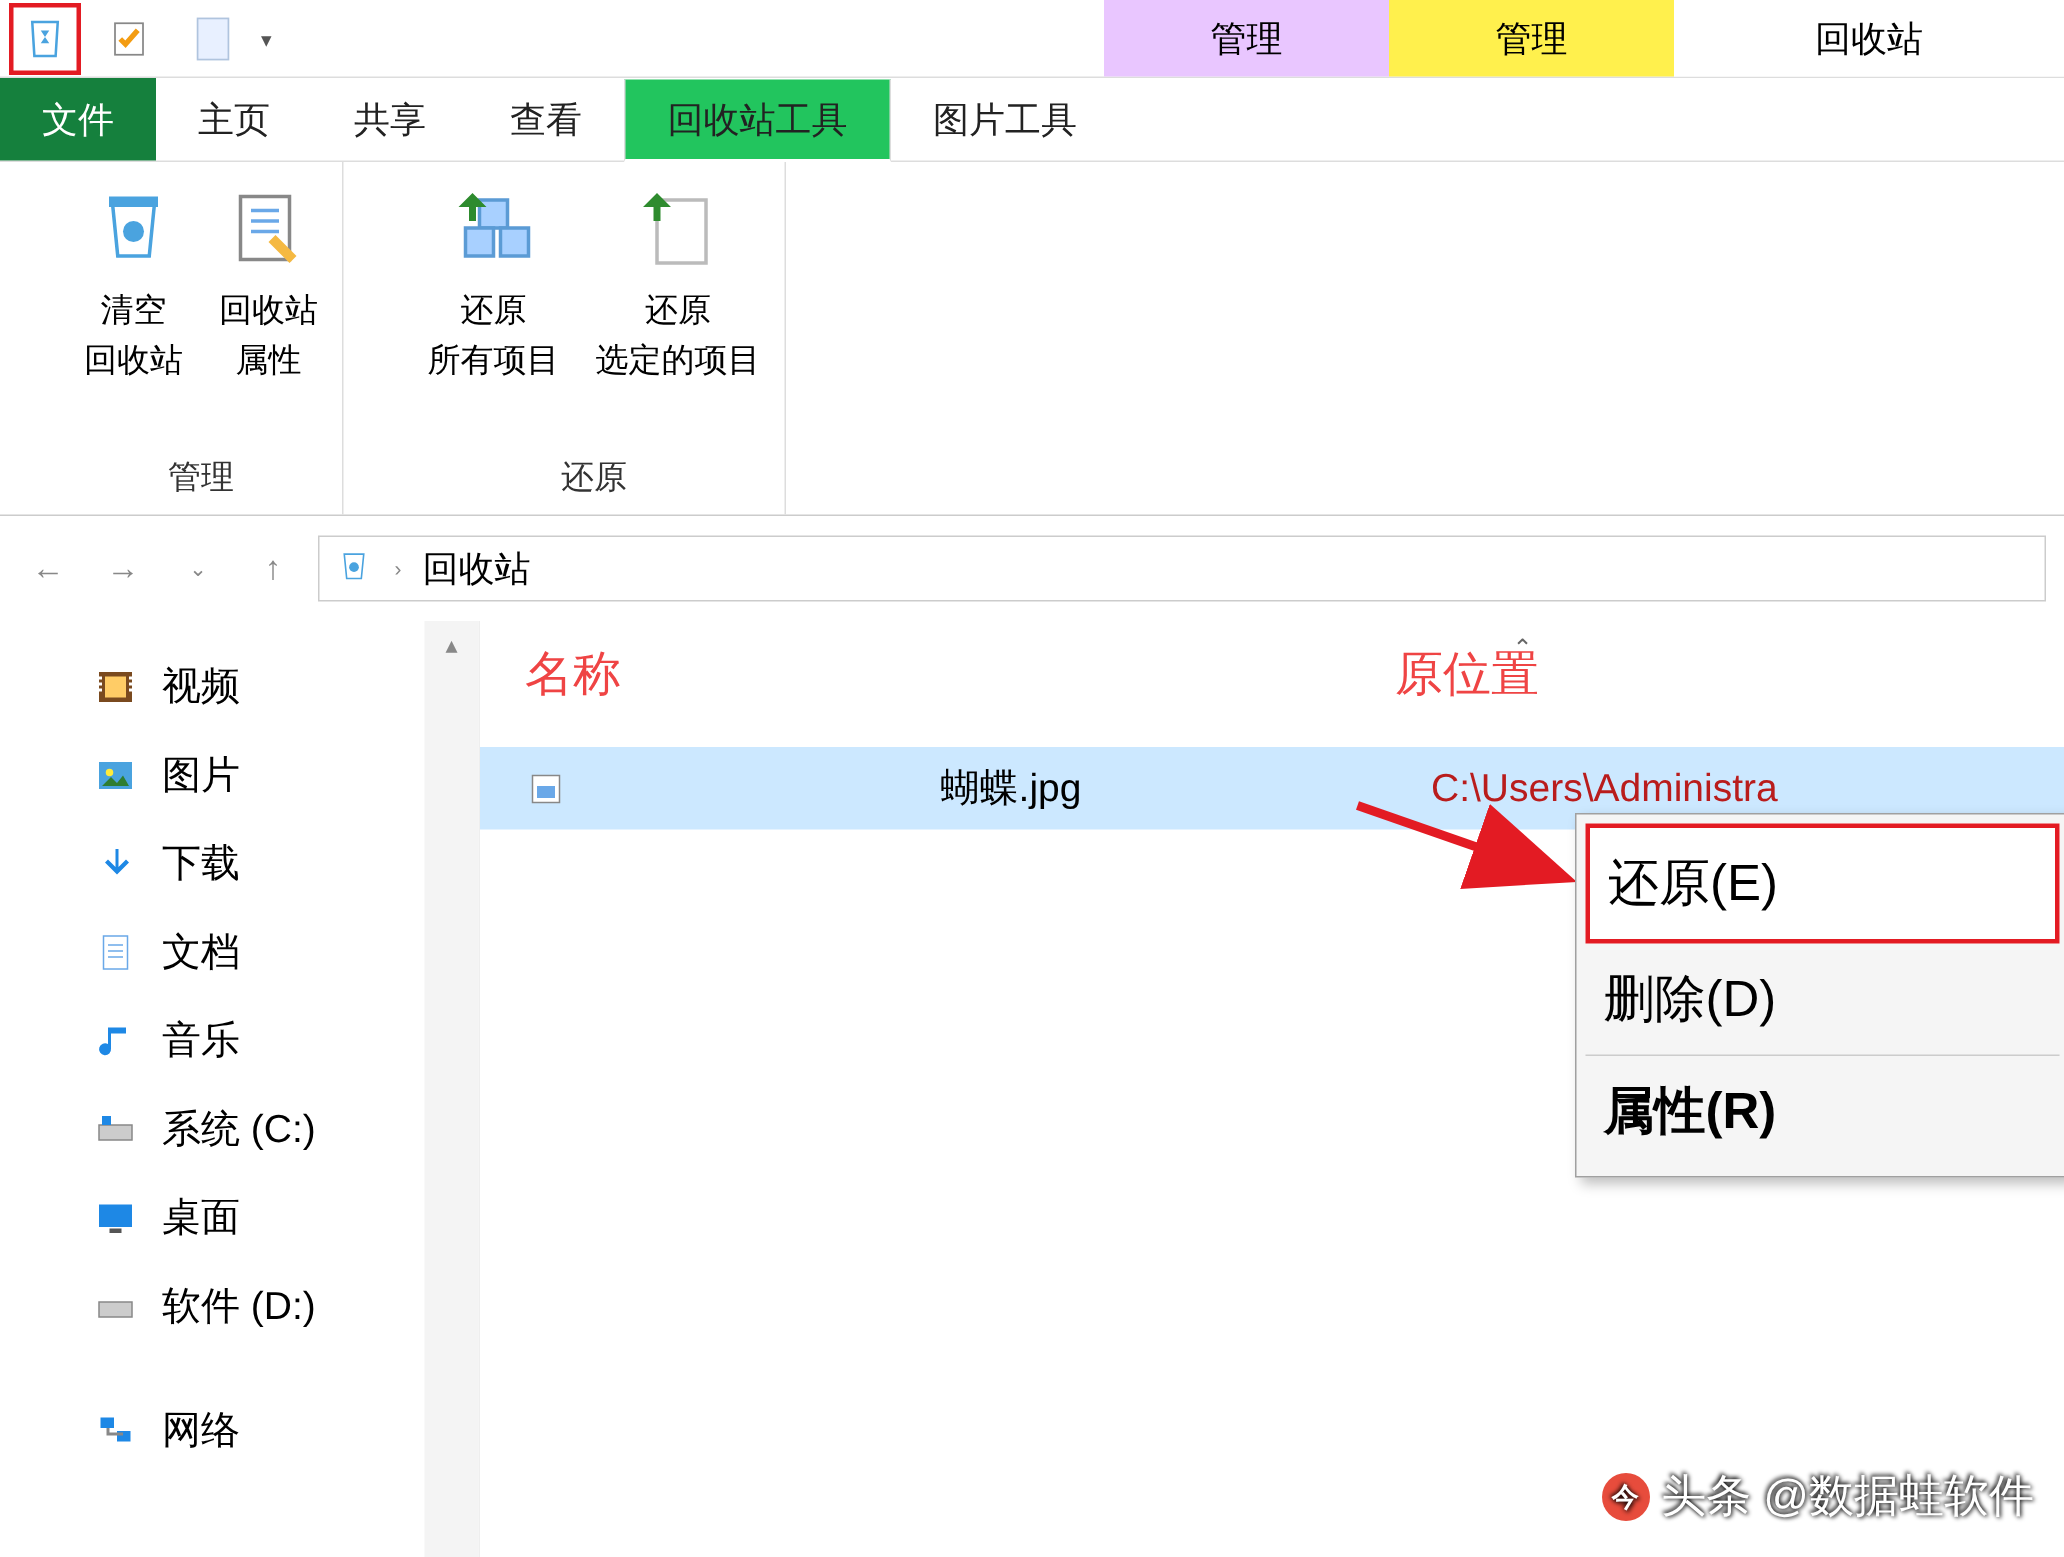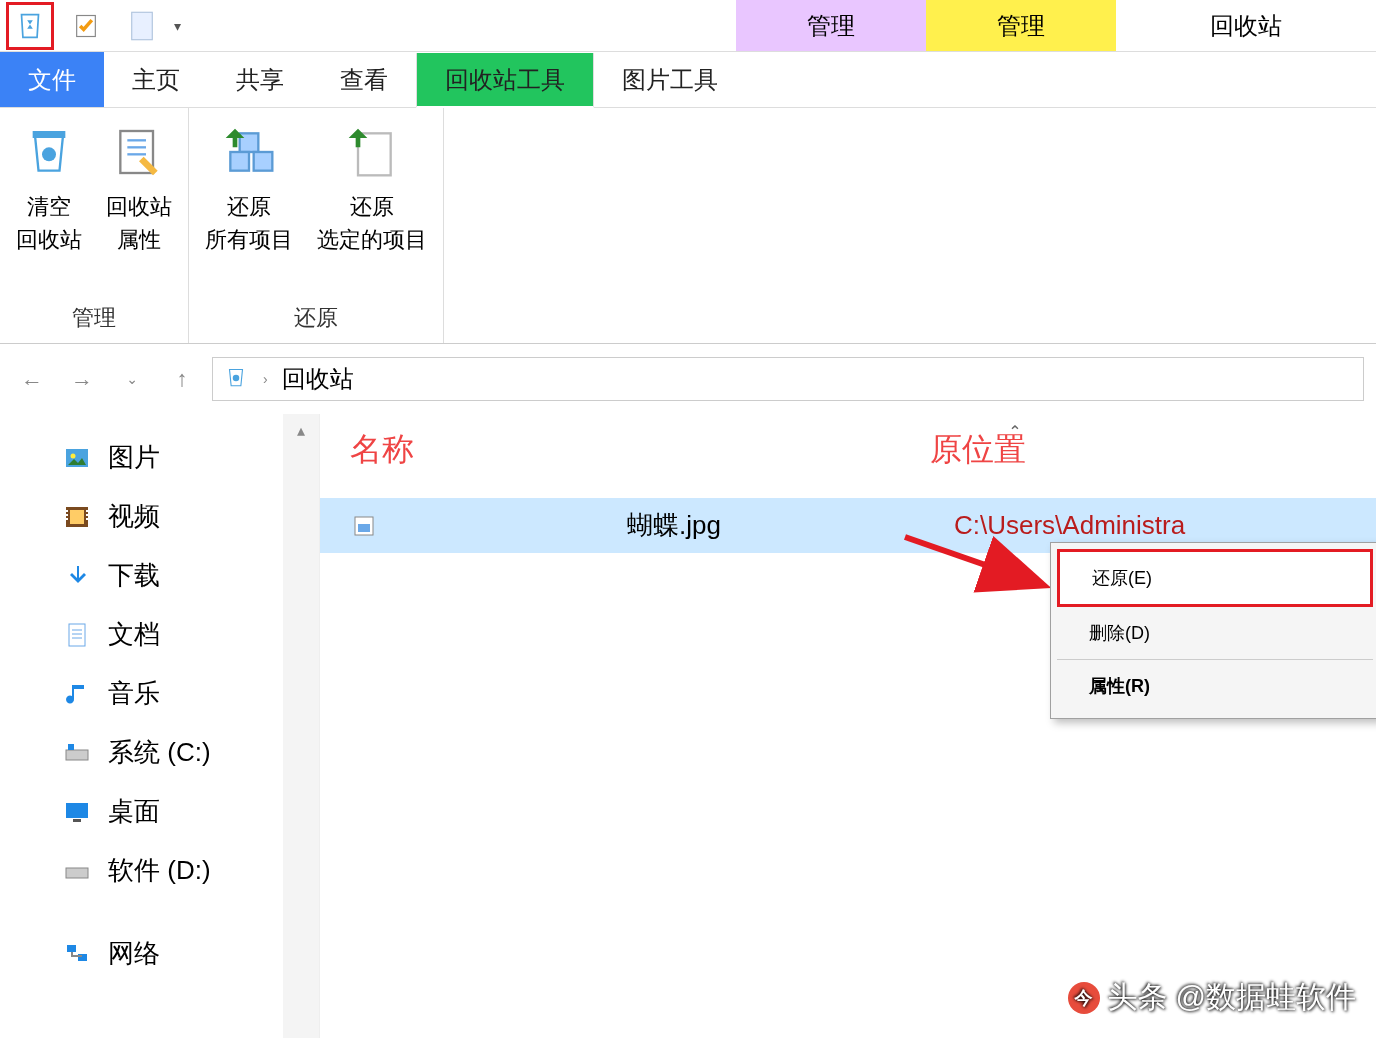--- a/index.html
+++ b/index.html
@@ -13,26 +13,26 @@
 .qat-drop { font-size: 14px; color: #555; cursor: pointer; }
 .title-tabs { display: flex; margin-left: auto; height: 100%; }
 .title-tab { width: 190px; display: flex; align-items: center; justify-content: center; font-size: 24px; }
 .title-tab.purple { background: #e9c6ff; }
 .title-tab.yellow { background: #fff04d; }
 .title-tab.white { background: #fff; width: 260px; }
 
 
 .ribbon-tabs { height: 56px; display: flex; border-bottom: 1px solid #ddd; }
 .ribbon-tab { padding: 0 28px; display: flex; align-items: center; font-size: 24px; color: #222; cursor: pointer; }
-.ribbon-tab.active { background: #3b82f6; color: #fff; }
+.ribbon-tab.active { background: #15803d; color: #fff; }
 .ribbon-tab.context { border-left: 1px solid #ddd; border-right: 1px solid #ddd; border-bottom: 2px solid #fff; position: relative; top: 1px; background: #22c55e; }
 
 
 .ribbon-body { height: 236px; border-bottom: 1px solid #ccc; display: flex; background: #fff; }
-.ribbon-group { border-right: 1px solid #ddd; padding: 8px 12px 4px; display: flex; flex-direction: column; align-items: center; }
+.ribbon-group { border-right: 1px solid #ddd; padding: 8px 12px 4px; display: flex; flex-direction: column; align-items: center; margin-left: 40px; }
 .ribbon-buttons { display: flex; gap: 16px; flex: 1; }
 .ribbon-btn { display: flex; flex-direction: column; align-items: center; cursor: pointer; padding: 4px; }
 .ribbon-btn-icon { width: 64px; height: 64px; display: flex; align-items: center; justify-content: center; margin-bottom: 6px; }
 .ribbon-btn-label { font-size: 22px; text-align: center; line-height: 1.5; }
 .ribbon-group-title { font-size: 22px; color: #333; padding: 6px 0; }
 
 
 .addr-row { height: 70px; display: flex; align-items: center; padding: 0 12px; gap: 10px; }
 .nav-btn { width: 40px; height: 40px; border-radius: 50%; display: flex; align-items: center; justify-content: center; color: #888; font-size: 22px; cursor: pointer; }
 .addr-box { flex: 1; height: 44px; border: 1px solid #ccc; display: flex; align-items: center; padding: 0 10px; gap: 14px; }
@@ -52,21 +52,21 @@
 .col-name { width: 580px; }
 .col-sort { width: 30px; text-align: center; color: #666; position: absolute; left: 680px; top: 8px; }
 .col-loc { flex: 1; }
 .file-row { display: flex; align-items: center; padding: 10px 30px; font-size: 26px; background: #cce8ff; margin-top: 12px; }
 .file-icon { width: 28px; height: 28px; margin-right: 16px; display: flex; align-items: center; justify-content: center; }
 .file-name { width: 560px; text-align: center; }
 .file-loc { flex: 1; color: #b91c1c; }
 
 
 .ctx-menu { position: absolute; left: 730px; top: 128px; width: 330px; background: #f5f5f5; border: 1px solid #a0a0a0; box-shadow: 4px 4px 8px rgba(0,0,0,.25); padding: 6px; }
-.ctx-item { padding: 14px 32px; font-size: 18px; cursor: pointer; border-bottom: 1px solid #ccc; }
+.ctx-item { padding: 14px 12px; font-size: 34px; cursor: pointer; border-bottom: 1px solid #ccc; }
 .ctx-item:last-child { border-bottom: none; font-weight: bold; }
 .ctx-item.highlight { border: 3px solid #e31b23; background: #fff; }
 
 
 .arrow-annot { position: absolute; left: 580px; top: 115px; pointer-events: none; }
 
 
 .watermark { position: absolute; right: 20px; bottom: 20px; font-size: 30px; color: #fff; text-shadow: 1px 1px 3px rgba(0,0,0,.9), -1px -1px 3px rgba(0,0,0,.9); display: flex; align-items: center; gap: 8px; }
 .wm-icon { width: 32px; height: 32px; background: #e74c3c; border-radius: 50%; display: inline-flex; align-items: center; justify-content: center; color: #fff; font-size: 18px; font-weight: bold; }
 </style>
@@ -185,45 +185,45 @@
     <span class="addr-text">回收站</span>
   </div>
 </div>
 
 <div class="content">
 
   <div class="sidebar">
     <div class="side-item">
       <span class="side-icon">
           <svg width="26" height="26">
-            <rect x="2" y="4" width="22" height="18" fill="#4aa3df"></rect>
-            <circle cx="9" cy="11" r="2.5" fill="#ffeb3b"></circle>
-            <path fill="#2e7d32" d="M4 20l6-6 4 4 4-5 4 7z"></path>
-          </svg>
-        </span>
-      <span>图片</span>
-    </div>
-    <div class="side-item">
-      <span class="side-icon">
-          <svg width="26" height="26">
             <rect x="2" y="3" width="22" height="20" fill="#7a4a1f"></rect>
             <rect x="6" y="6" width="14" height="14" fill="#ffcc66"></rect>
             <rect x="2" y="6" width="2" height="2" fill="#fff"></rect>
             <rect x="2" y="10" width="2" height="2" fill="#fff"></rect>
             <rect x="2" y="14" width="2" height="2" fill="#fff"></rect>
             <rect x="22" y="6" width="2" height="2" fill="#fff"></rect>
             <rect x="22" y="10" width="2" height="2" fill="#fff"></rect>
             <rect x="22" y="14" width="2" height="2" fill="#fff"></rect>
           </svg>
         </span>
       <span>视频</span>
     </div>
     <div class="side-item">
       <span class="side-icon">
           <svg width="26" height="26">
+            <rect x="2" y="4" width="22" height="18" fill="#4aa3df"></rect>
+            <circle cx="9" cy="11" r="2.5" fill="#ffeb3b"></circle>
+            <path fill="#2e7d32" d="M4 20l6-6 4 4 4-5 4 7z"></path>
+          </svg>
+        </span>
+      <span>图片</span>
+    </div>
+    <div class="side-item">
+      <span class="side-icon">
+          <svg width="26" height="26">
             <path fill="#1e88e5" d="M13 3v12l-5-5-2 2 8 8 8-8-2-2-5 5V3z"></path>
           </svg>
         </span>
       <span>下载</span>
     </div>
     <div class="side-item">
       <span class="side-icon">
           <svg width="26" height="26">
             <rect x="5" y="2" width="16" height="22" fill="#fff" stroke="#6aa8e8"></rect>
             <line x1="8" y1="8" x2="18" y2="8" stroke="#6aa8e8"></line>

